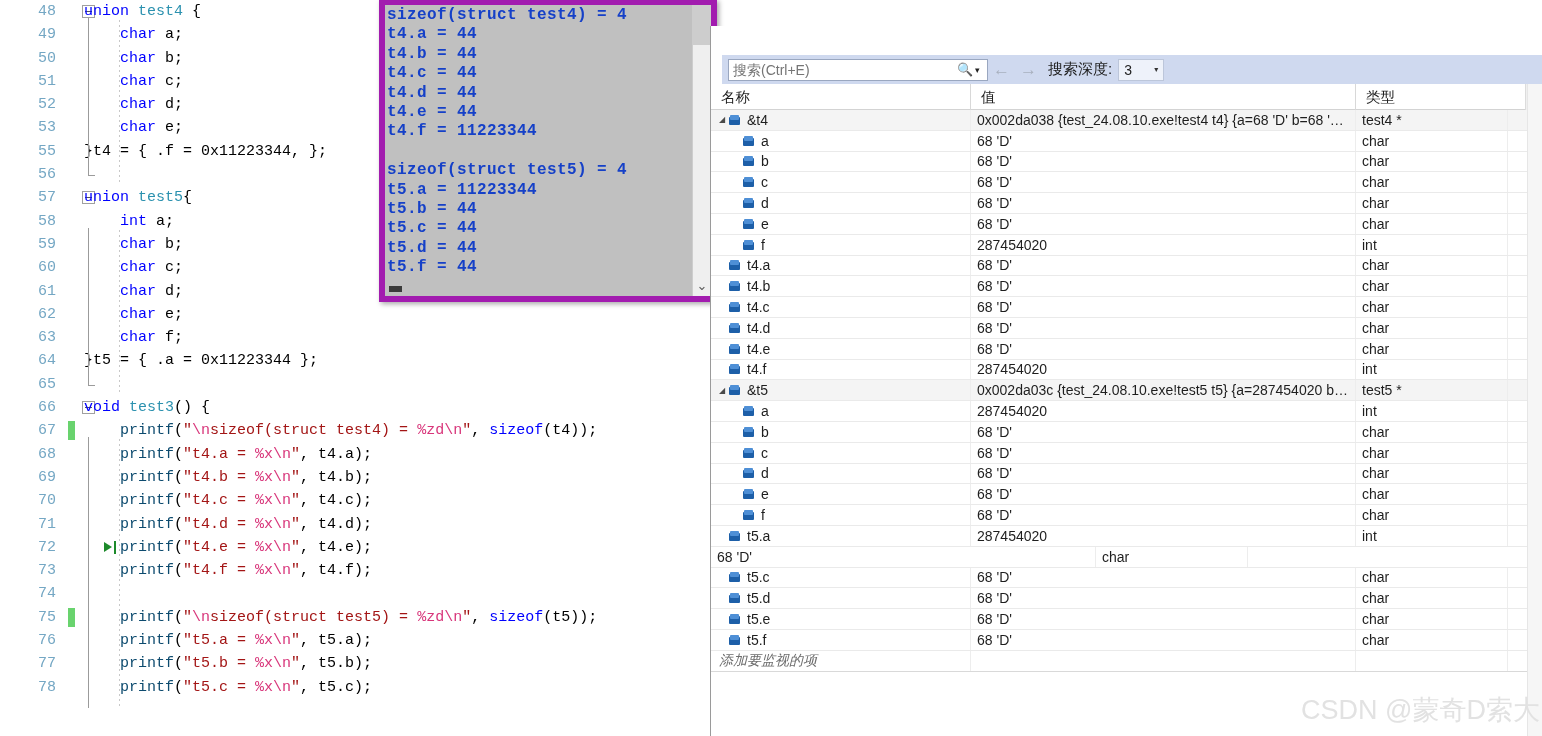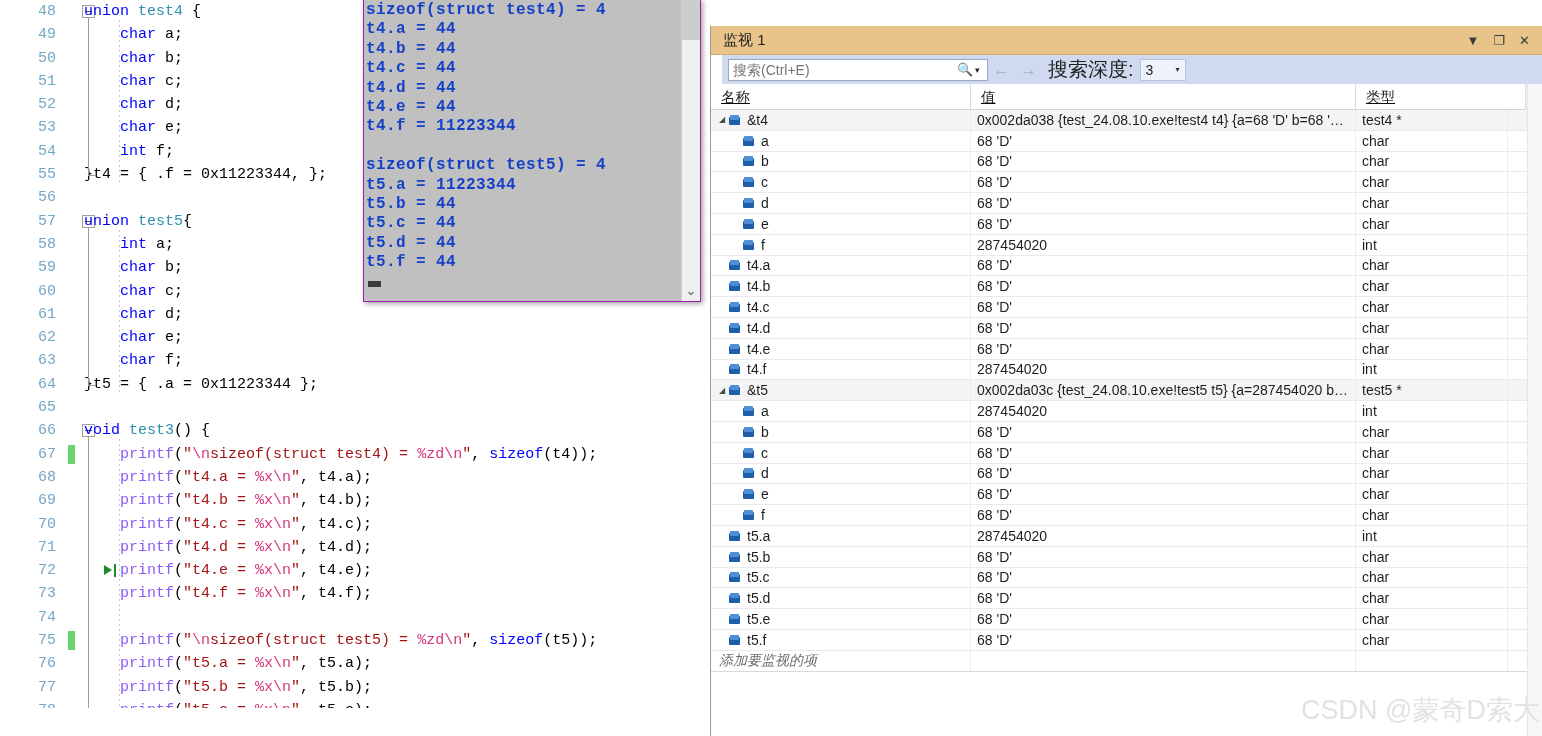--- a/index.html
+++ b/index.html
@@ -64,30 +64,30 @@
   .vbar-end {
     position:absolute; left:88px; width:7px; height:1px; background:#9b9b9b;
   }
   .guide {
     position:absolute; left:119px; width:1px;
     background:repeating-linear-gradient(to bottom,#c8c8c8 0 2px,transparent 2px 5px);
   }
   .codetext { position:absolute; left:84px; top:0; }
   .kw  { color:#0000ff; }
   .typ { color:#2b91af; }
-  .fn  { color:#8b5cf6; }
+  .fn  { color:#0c4a6e; }
   .str { color:#a31515; }
   .esc { color:#d8357a; }
   .pun { color:#000000; }
 
   
   #console {
-    position:absolute; left:363px; top:-1px; width:338px; height:303px;
+    position:absolute; left:379px; top:-1px; width:338px; height:303px;
     background:#c0c0c0;
-    border:1px solid #a21caf;
+    border:6px solid #a21caf;
     box-shadow:2px 2px 5px rgba(0,0,0,0.35);
   }
   #console-inner {
     position:absolute; left:0; top:0; right:19px; bottom:0;
     background:#c0c0c0;
     overflow:hidden;
     padding:1px 0 0 2px;
   }
   .cline {
     font-family:"Liberation Mono", monospace;
@@ -152,33 +152,33 @@
     font-family:"Liberation Sans", sans-serif;
     font-size:14px; color:#808080; padding-left:4px;
   }
   .mag {
     width:20px; text-align:center; color:#1f1f1f; font-size:13px;
   }
   .mag-caret {
     width:12px; color:#1f1f1f; font-size:9px;
   }
   .navarrow { color:#a8b0be; font-size:17px; margin:0 5px; }
-  #depth-label { font-size:20px; color:#1e1e1e; margin-left:6px; }
+  #depth-label { font-size:15px; color:#1e1e1e; margin-left:6px; }
   #depth-select {
     margin-left:6px; width:46px; height:22px;
     background:#eef2fa; border:1px solid #bcc6da;
     display:flex; align-items:center; justify-content:space-between;
     padding:0 5px; font-size:14px; color:#1e1e1e;
   }
   #depth-select .caret { font-size:8px; color:#333; }
 
   #watch-head {
     position:absolute; left:0; top:58px; right:0; height:26px;
     background:#ffffff; border-bottom:1px solid #d3d3d3;
-    display:flex; align-items:center;text-decoration:underline;
+    display:flex; align-items:center;
   }
   .hcell {
     font-size:14.5px; color:#1e1e1e; padding-left:10px;
     height:26px; line-height:26px;
   }
   .hcell.name { width:260px; border-right:1px solid #d8d8d8; }
   .hcell.value { width:385px; border-right:1px solid #d8d8d8; }
   .hcell.type { width:152px; }
   #head-scroll-up {
     margin-left:auto; width:17px; height:26px; background:#f0f0f0;
@@ -241,21 +241,20 @@
 <body>
 
 <div id="editor">
   <div id="editor-lines">
       <div class="code-line"><span class="ln">48</span><span class="fold"></span><span class="codetext"><span class="kw">union </span><span class="typ">test4</span><span class="pun"> {</span></span></div>
       <div class="code-line"><span class="ln">49</span><span class="codetext"><span class="pun">    </span><span class="kw">char</span><span class="pun"> a;</span></span></div>
       <div class="code-line"><span class="ln">50</span><span class="codetext"><span class="pun">    </span><span class="kw">char</span><span class="pun"> b;</span></span></div>
       <div class="code-line"><span class="ln">51</span><span class="codetext"><span class="pun">    </span><span class="kw">char</span><span class="pun"> c;</span></span></div>
       <div class="code-line"><span class="ln">52</span><span class="codetext"><span class="pun">    </span><span class="kw">char</span><span class="pun"> d;</span></span></div>
       <div class="code-line"><span class="ln">53</span><span class="codetext"><span class="pun">    </span><span class="kw">char</span><span class="pun"> e;</span></span></div>
-      <div class="code-line"><span class="ln">54</span><span class="codetext"><span class="pun">    </span><span class="kw">int</span><span class="pun"> f;</span></span></div>
       <div class="code-line"><span class="ln">55</span><span class="codetext"><span class="pun">}t4 = { .f = 0x11223344, };</span></span></div>
       <div class="code-line"><span class="ln">56</span><span class="codetext"></span></div>
       <div class="code-line"><span class="ln">57</span><span class="fold"></span><span class="codetext"><span class="kw">union </span><span class="typ">test5</span><span class="pun">{</span></span></div>
       <div class="code-line"><span class="ln">58</span><span class="codetext"><span class="pun">    </span><span class="kw">int</span><span class="pun"> a;</span></span></div>
       <div class="code-line"><span class="ln">59</span><span class="codetext"><span class="pun">    </span><span class="kw">char</span><span class="pun"> b;</span></span></div>
       <div class="code-line"><span class="ln">60</span><span class="codetext"><span class="pun">    </span><span class="kw">char</span><span class="pun"> c;</span></span></div>
       <div class="code-line"><span class="ln">61</span><span class="codetext"><span class="pun">    </span><span class="kw">char</span><span class="pun"> d;</span></span></div>
       <div class="code-line"><span class="ln">62</span><span class="codetext"><span class="pun">    </span><span class="kw">char</span><span class="pun"> e;</span></span></div>
       <div class="code-line"><span class="ln">63</span><span class="codetext"><span class="pun">    </span><span class="kw">char</span><span class="pun"> f;</span></span></div>
       <div class="code-line"><span class="ln">64</span><span class="codetext"><span class="pun">}t5 = { .a = 0x11223344 };</span></span></div>
@@ -304,28 +303,20 @@
       <div class="ccursor"></div>
     </div>
   <div id="console-scroll">
     <div id="console-thumb"></div>
     <div id="console-down">⌄</div>
   </div>
 </div>
 
 <div id="watch">
 
-  <div id="watch-title">
-    <span id="watch-title-text">监视 1</span>
-    <span id="watch-title-btns">
-      <span class="titlebtn">▼</span>
-      <span class="titlebtn">❐</span>
-      <span class="titlebtn">✕</span>
-    </span>
-  </div>
 
   <div id="watch-toolbar">
     <div id="search-box">
       <input id="search-input" type="text" placeholder="搜索(Ctrl+E)" style="">
       <span class="mag">🔍</span>
       <span class="mag-caret">▾</span>
     </div>
     <span class="navarrow">←</span>
     <span class="navarrow">→</span>
     <span id="depth-label">搜索深度:</span>
@@ -547,25 +538,20 @@
         <div class="c-name">
           <span class="expander" style="margin-left: 4px;"></span>
           <span class="cube"></span>
           <span>t5.a</span>
         </div>
         <div class="c-val">287454020</div>
         <div class="c-type">int</div>
         <div class="c-rest"></div>
       </div>
       <div class="wrow">
-        <div class="c-name">
-          <span class="expander" style="margin-left: 4px;"></span>
-          <span class="cube"></span>
-          <span>t5.b</span>
-        </div>
         <div class="c-val">68 'D'</div>
         <div class="c-type">char</div>
         <div class="c-rest"></div>
       </div>
       <div class="wrow">
         <div class="c-name">
           <span class="expander" style="margin-left: 4px;"></span>
           <span class="cube"></span>
           <span>t5.c</span>
         </div>

